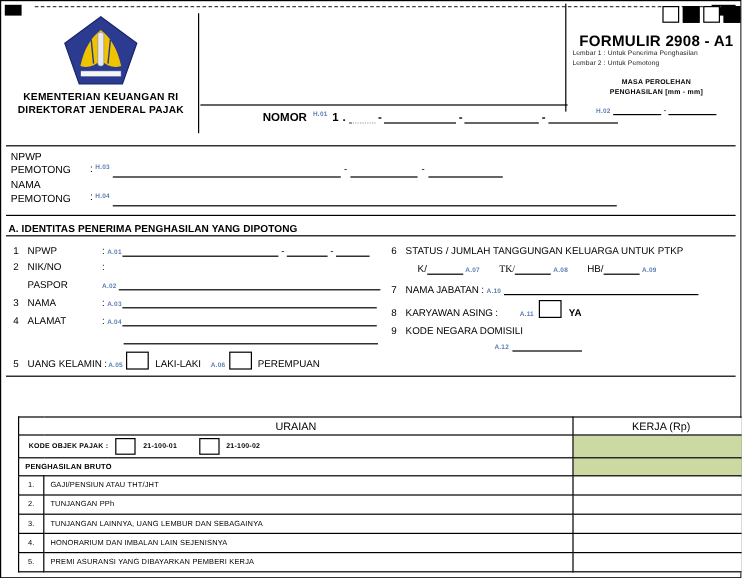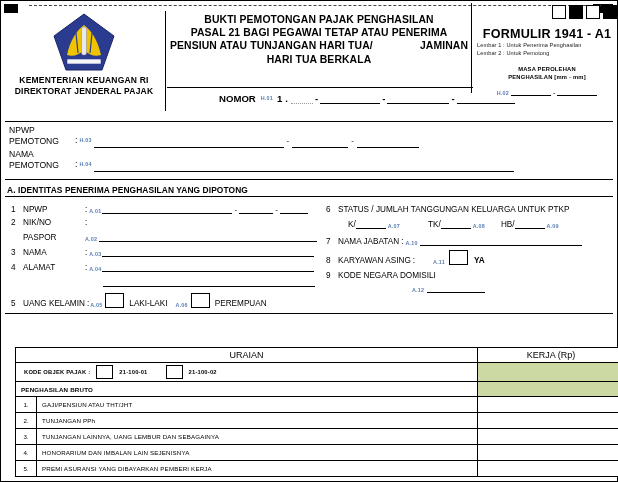--- a/index.html
+++ b/index.html
@@ -121,21 +121,21 @@
     top: 76px;
     width: 306px;
     border-top: 1.6px solid #000;
   }
   .nomor-row {
     position: absolute;
     left: 166px;
     top: 82px;
     width: 300px;
     display: flex;
-    align-items: center;
+    align-items: flex-start;
     font-size: 9.6px;
     font-weight: bold;
     padding-left: 48px;
   }
   .code {
     color: #5b7fb4;
     font-size: 5.4px;
     font-weight: bold;
     letter-spacing: .2px;
     white-space: nowrap;
@@ -388,29 +388,20 @@
       </div>
       <div class="min-text">
         <div>KEMENTERIAN KEUANGAN RI</div>
         <div>DIREKTORAT JENDERAL PAJAK</div>
       </div>
     </div>
 
     <div class="vline-1"></div>
     <div class="vline-2"></div>
 
-    <div class="hdr-title">
-      <div>BUKTI PEMOTONGAN PAJAK PENGHASILAN</div>
-      <div>PASAL 21 BAGI PEGAWAI TETAP ATAU PENERIMA</div>
-      <div class="title-l3">
-        <span>PENSIUN ATAU TUNJANGAN HARI TUA/</span>
-        <span>JAMINAN</span>
-      </div>
-      <div>HARI TUA BERKALA</div>
-    </div>
 
     <div class="hr-title"></div>
 
     <div class="nomor-row">
       <span>NOMOR</span>
       <span class="code" style="margin:0 4px 1px 5px;">H.01</span>
       <span>1</span>
       <span style="margin:0 3px;">.</span>
       <span class="dotline" style="width:22px;"></span>
       <span style="margin:0 2px;">-</span>
@@ -421,21 +412,21 @@
       <span class="uline" style="width:58px;"></span>
     </div>
 
     <div class="hdr-right">
       <div class="boxes">
         <div class="bx"></div>
         <div class="bx fill"></div>
         <div class="bx"></div>
         <div class="bx fill"></div>
       </div>
-      <div class="formulir">FORMULIR 1941 - A1</div>
+      <div class="formulir">FORMULIR 2908 - A1</div>
       <div class="lembar">Lembar 1 : Untuk Penerima Penghasilan</div>
       <div class="lembar">Lembar 2 : Untuk Pemotong</div>
       <div class="masa">
         <div>MASA PEROLEHAN</div>
         <div>PENGHASILAN [mm - mm]</div>
       </div>
       <div class="masa-line">
         <span class="code">H.02</span>
         <span class="uline" style="width:40px;"></span>
         <span style="font-size:7px;">-</span>
@@ -539,21 +530,21 @@
 
     <div class="col-right">
       <div class="fld">
         <span class="num">6</span>
         <span class="lbl">STATUS / JUMLAH TANGGUNGAN KELUARGA UNTUK PTKP</span>
       </div>
       <div class="fld" style="padding-left:22px;">
         <span class="lbl">K/</span>
         <span class="uline" style="width:30px;"></span>
         <span class="code" style="margin-left:2px;">A.07</span>
-        <span class="lbl" style="margin-left:28px;">TK/</span>
+        <span class="lbl" style="margin-left:16px;font-family:Liberation Serif, serif;">TK/</span>
         <span class="uline" style="width:30px;"></span>
         <span class="code" style="margin-left:2px;">A.08</span>
         <span class="lbl" style="margin-left:16px;">HB/</span>
         <span class="uline" style="width:30px;"></span>
         <span class="code" style="margin-left:2px;">A.09</span>
       </div>
 
       <div class="fld" style="margin-top:4px;">
         <span class="num">7</span>
         <span class="lbl">NAMA JABATAN</span>

